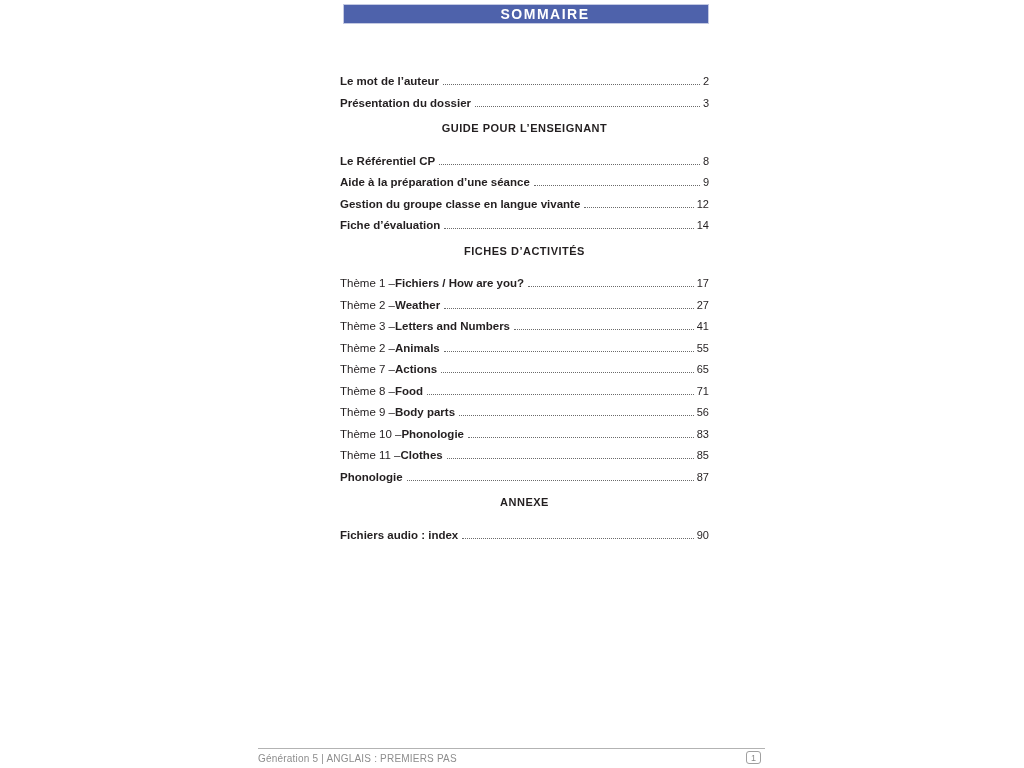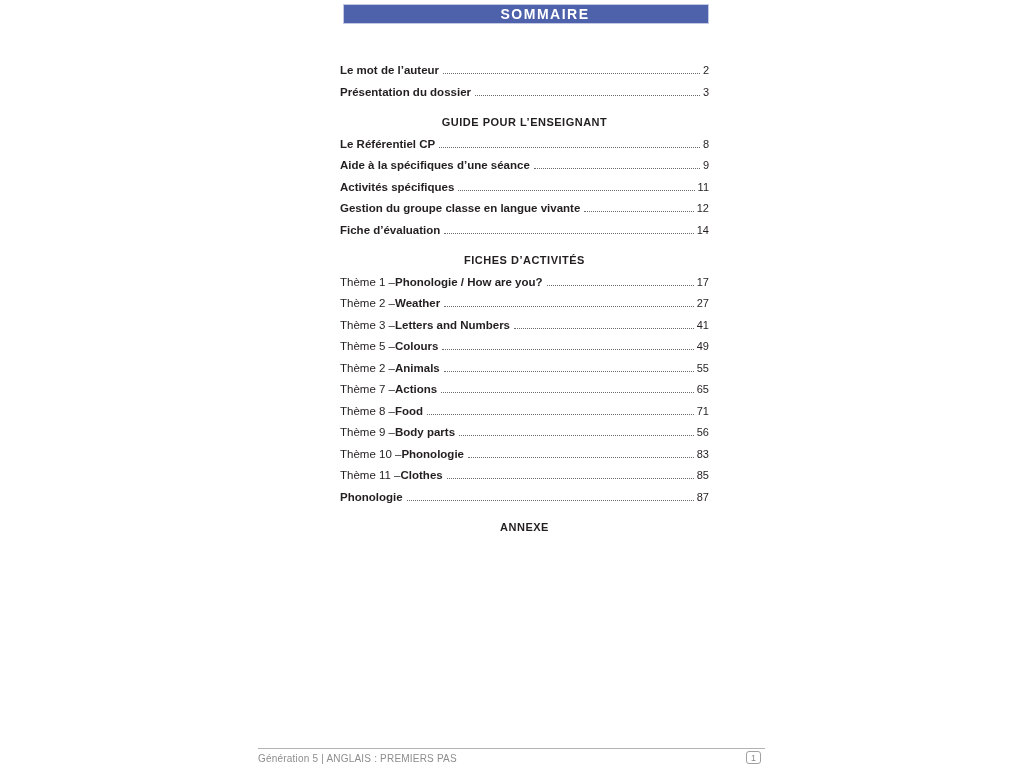--- a/index.html
+++ b/index.html
@@ -29,31 +29,31 @@
   }
   .banner-title{
     color:var(--banner-text);
     font-size:14px;font-weight:bold;letter-spacing:1.5px;
   }
   
   .toc{
     position:absolute;left:340px;top:60px;width:369px;
   }
   .toc-heading{
-    height:21.5px;line-height:21.5px;margin-top:9px;
+    height:21.5px;line-height:21.5px;margin-top:15px;
     text-align:center;font-weight:bold;font-size:11px;letter-spacing:0.5px;
     color:var(--ink);
   }
   .toc-row{
     display:flex;align-items:baseline;
     height:21.5px;line-height:21.5px;font-size:11.5px;
     white-space:nowrap;
   }
   .toc-prefix{font-weight:normal;}
-  .toc-label{font-weight:bold;}
+  .toc-label{font-weight:bold;margin-top:11px;}
   .leader{
     flex:1 1 auto;min-width:8px;
     border-bottom:1px dotted var(--leader);
     margin:0 3px 0 4px;
   }
   .toc-page{font-size:11px;font-weight:normal;text-align:right;}
   
   .footer-line{
     position:absolute;left:258px;top:748px;width:507px;height:1px;
     background:var(--footer-line);
@@ -93,66 +93,54 @@
   </div>
       <div class="toc-heading">GUIDE POUR L’ENSEIGNANT</div>
       <div class="toc-row">
     <span class="toc-prefix"></span>
         <span class="toc-label">Le Référentiel CP</span>
     <span class="leader"></span>
     <span class="toc-page">8</span>
   </div>
       <div class="toc-row">
     <span class="toc-prefix"></span>
-        <span class="toc-label">Aide à la spécifiques d’une séance</span>
+        <span class="toc-label">Aide à la préparation d’une séance</span>
     <span class="leader"></span>
     <span class="toc-page">9</span>
-  </div>
-      <div class="toc-row">
-    <span class="toc-prefix"></span>
-        <span class="toc-label">Activités spécifiques</span>
-    <span class="leader"></span>
-    <span class="toc-page">11</span>
   </div>
       <div class="toc-row">
     <span class="toc-prefix"></span>
         <span class="toc-label">Gestion du groupe classe en langue vivante</span>
     <span class="leader"></span>
     <span class="toc-page">12</span>
   </div>
       <div class="toc-row">
     <span class="toc-prefix"></span>
         <span class="toc-label">Fiche d’évaluation</span>
     <span class="leader"></span>
     <span class="toc-page">14</span>
   </div>
       <div class="toc-heading">FICHES D’ACTIVITÉS</div>
       <div class="toc-row">
     <span class="toc-prefix">Thème 1 – </span>
-        <span class="toc-label">Phonologie / How are you?</span>
+        <span class="toc-label">Fichiers / How are you?</span>
     <span class="leader"></span>
     <span class="toc-page">17</span>
   </div>
       <div class="toc-row">
     <span class="toc-prefix">Thème 2 – </span>
         <span class="toc-label">Weather</span>
     <span class="leader"></span>
     <span class="toc-page">27</span>
   </div>
       <div class="toc-row">
     <span class="toc-prefix">Thème 3 – </span>
         <span class="toc-label">Letters and Numbers</span>
     <span class="leader"></span>
     <span class="toc-page">41</span>
-  </div>
-      <div class="toc-row">
-    <span class="toc-prefix">Thème 5 – </span>
-        <span class="toc-label">Colours</span>
-    <span class="leader"></span>
-    <span class="toc-page">49</span>
   </div>
       <div class="toc-row">
     <span class="toc-prefix">Thème 2 – </span>
         <span class="toc-label">Animals</span>
     <span class="leader"></span>
     <span class="toc-page">55</span>
   </div>
       <div class="toc-row">
     <span class="toc-prefix">Thème 7 – </span>
         <span class="toc-label">Actions</span>
@@ -183,19 +171,25 @@
     <span class="leader"></span>
     <span class="toc-page">85</span>
   </div>
       <div class="toc-row">
     <span class="toc-prefix"></span>
         <span class="toc-label">Phonologie</span>
     <span class="leader"></span>
     <span class="toc-page">87</span>
   </div>
       <div class="toc-heading">ANNEXE</div>
+      <div class="toc-row">
+    <span class="toc-prefix"></span>
+        <span class="toc-label">Fichiers audio : index</span>
+    <span class="leader"></span>
+    <span class="toc-page">90</span>
+  </div>
     </div>
 
   <div class="footer-line"></div>
   <div class="footer-text">Génération 5 | ANGLAIS : PREMIERS PAS</div>
   <div class="page-badge">1</div>
 
 </div>
 
 </body></html>

